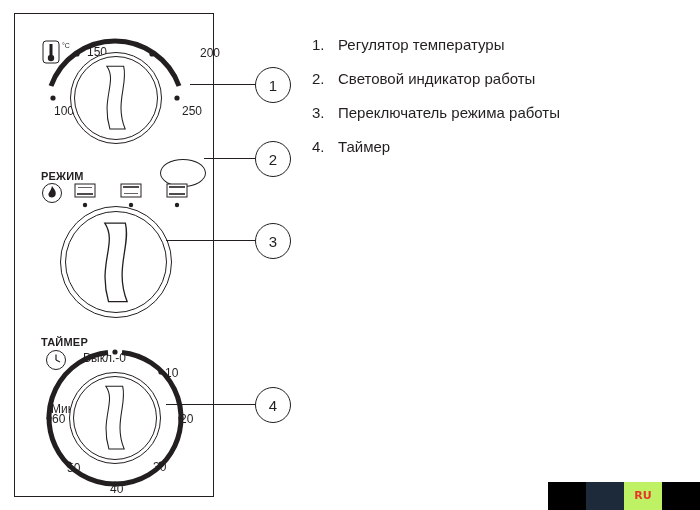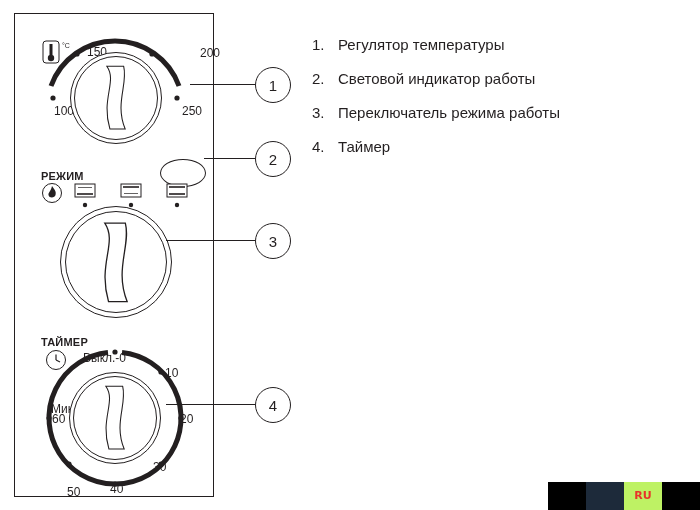--- a/index.html
+++ b/index.html
@@ -262,21 +262,21 @@
       <circle class="tickdot" cx="156" cy="82" r="2.6"></circle>
       <circle class="tickdot" cx="136" cy="128" r="2.6"></circle>
       <circle class="tickdot" cx="90" cy="148" r="2.6"></circle>
       <circle class="tickdot" cx="44" cy="128" r="2.6"></circle>
       <circle class="tickdot" cx="24" cy="82" r="2.6"></circle>
     </svg>
 
     <span class="scale-label" style="left:58px; top:15px;">Выкл.-0</span>
     <span class="scale-label" style="left:26px; top:66px;">Мин.</span>
     <span class="scale-label" style="left:27px; top:76px;">60</span>
-    <span class="scale-label" style="left:42px; top:125px;margin-top:24px;">50</span>
+    <span class="scale-label" style="left:42px; top:125px;">50</span>
     <span class="scale-label" style="left:85px; top:146px;">40</span>
     <span class="scale-label" style="left:128px; top:124px;">30</span>
     <span class="scale-label" style="left:155px; top:76px;">20</span>
     <span class="scale-label" style="left:140px; top:30px;">10</span>
 
     <div class="knob" style="left:44px; top:36px; width:92px; height:92px;">
       <div class="knob-inner" style="left:3px; top:3px; width:84px; height:84px;"></div>
       <svg class="pointer" viewBox="0 0 40 90">
         <path d="M8 4 C 22 24, 0 46, 12 86 L 32 86 C 18 52, 36 28, 30 4 Z" fill="#ffffff" stroke="#231f20" stroke-width="1.4"></path>
       </svg>

